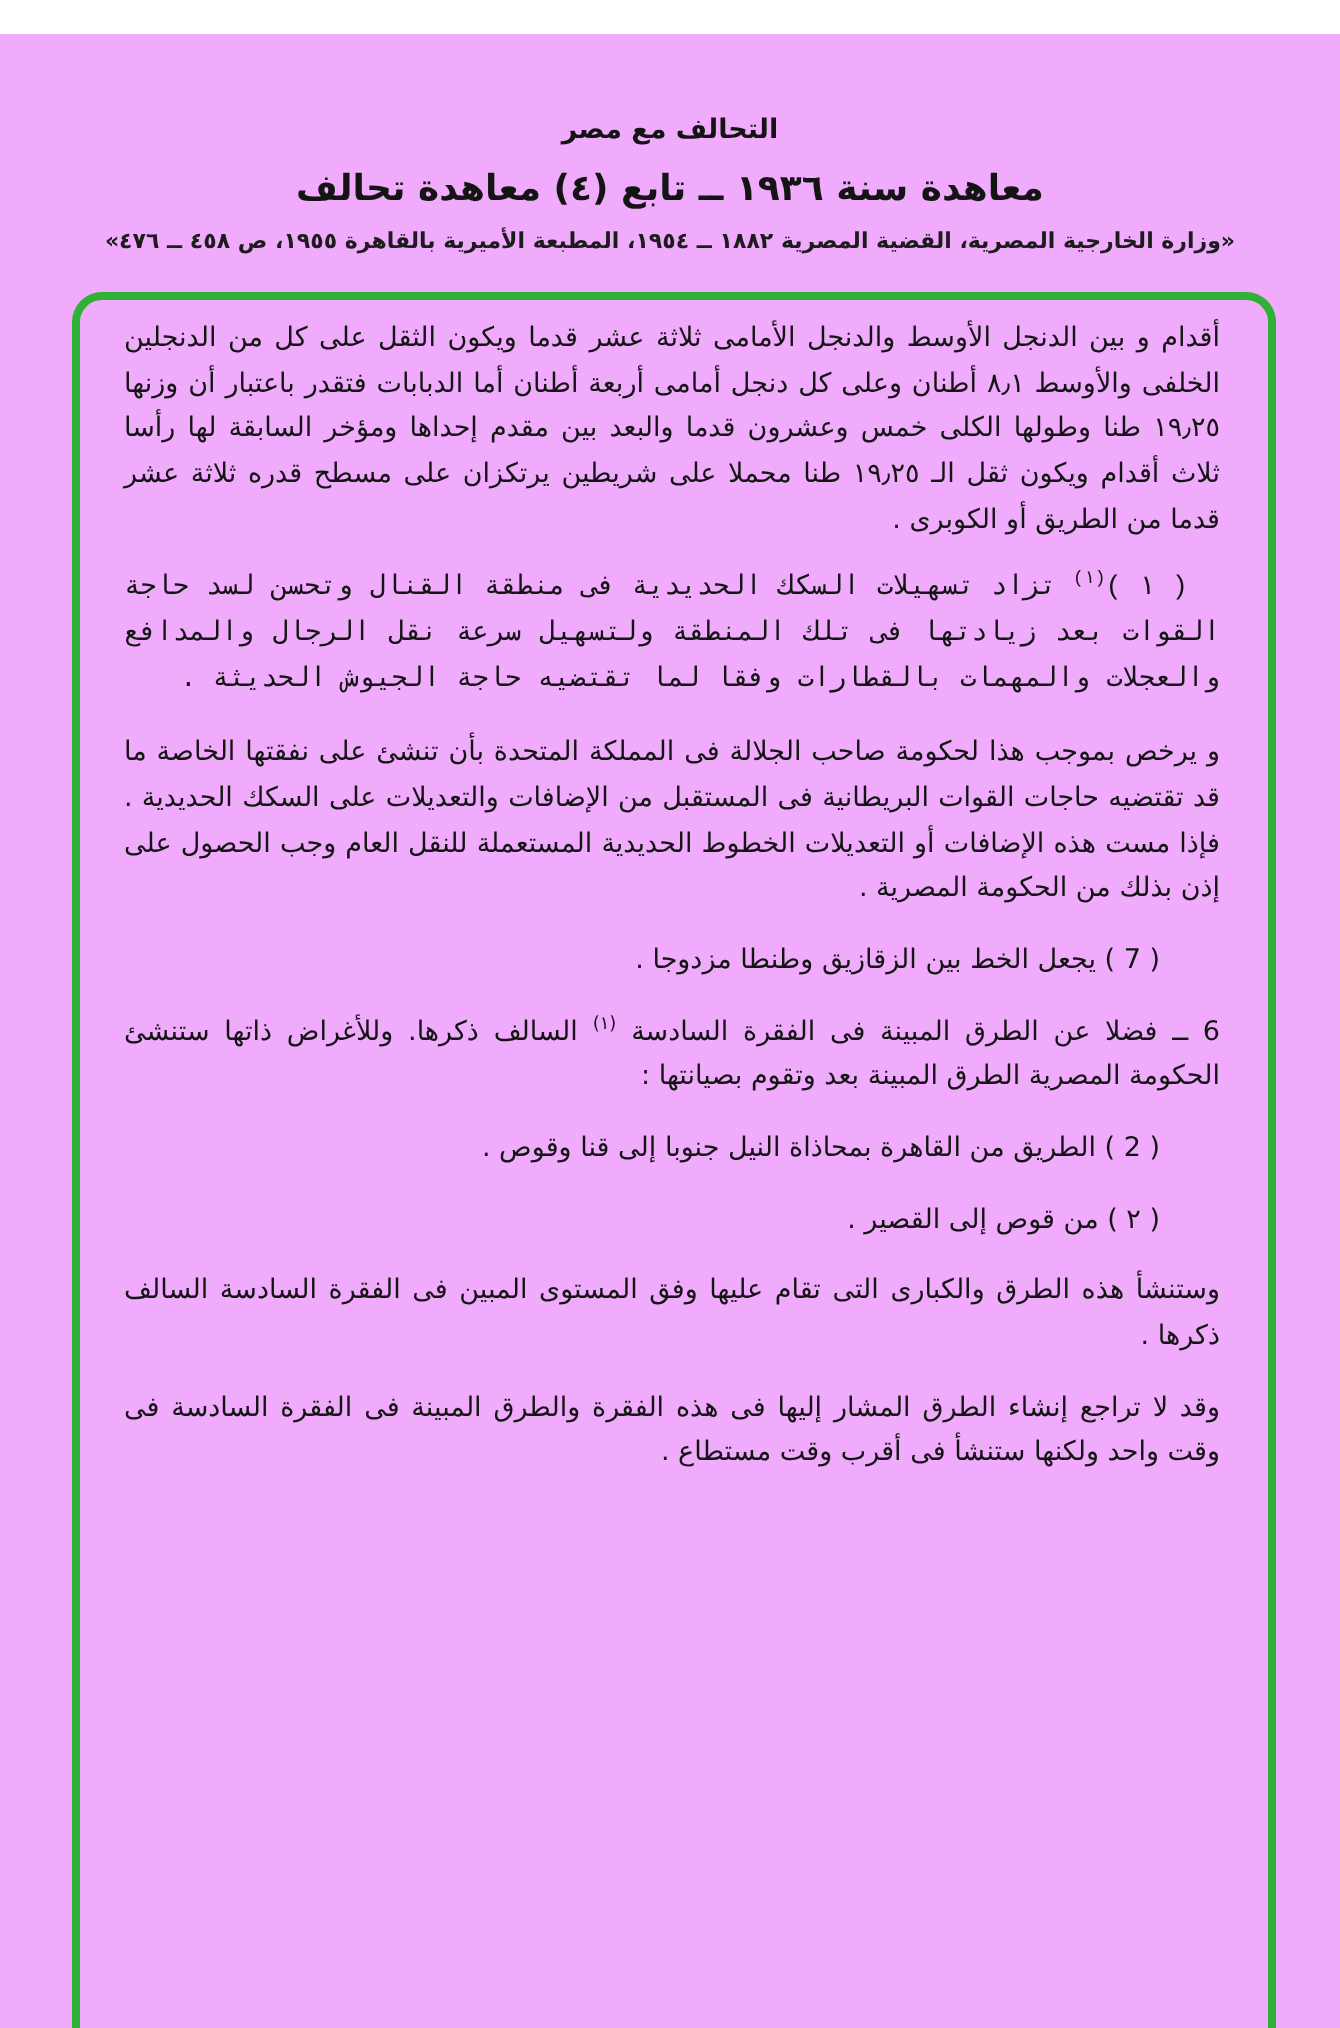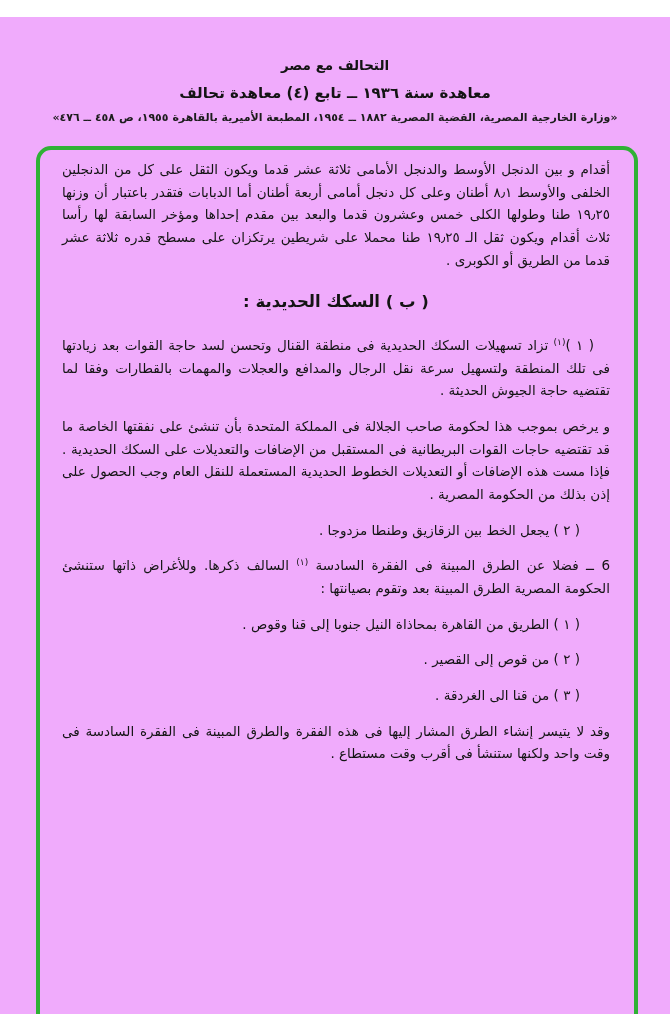--- a/index.html
+++ b/index.html
@@ -11,39 +11,39 @@
     margin: 0 auto;
     background: #fdfdfb;
     color: #141414;
     font-family: "DejaVu Sans", sans-serif;
     direction: rtl;
     overflow: hidden;
   }
   
   .doc-header { text-align: center; padding-top: 40px; }
   .doc-title   { font-size: 13.5px; font-weight: bold; letter-spacing: .3px; }
-  .doc-subtitle{ font-size: 15px;   font-weight: bold; margin-top: 11px; }
+  .doc-subtitle{ font-size: 18px;   font-weight: bold; margin-top: 11px; }
   .doc-source  { font-size: 11px;  font-weight: bold; margin-top: 9px; color: #1c1c1c; }
   
   .green-box {
     position: absolute;
     left: 36px; top: 129px;
     width: 602px; height: 970px;
     border: 4px solid #2fb135;
     border-radius: 15px;
     padding: 8px 24px 60px 22px;
   }
   
   .body-text { font-size: 13.5px; line-height: 1.68; }
   .para {
     text-align: justify;
     text-justify: inter-word;
     margin-bottom: 13px;
   }
-  .para.first-indent { text-indent: 16px; }
+  .para.first-indent { text-indent: 16px; font-family: Liberation Mono, monospace; }
   .heading {
     text-align: center;
     font-size: 16.5px;
     font-weight: bold;
     margin: 17px 0 18px 0;
   }
   .item { margin: 0 30px 13px 0; }
   sup.fn-ref { font-size: 9px; line-height: 0; }
   
   .footnote {
@@ -69,39 +69,38 @@
     <div class="doc-title">التحالف مع مصر</div>
     <div class="doc-subtitle">معاهدة سنة ١٩٣٦ ــ تابع (٤) معاهدة تحالف</div>
     <div class="doc-source">«وزارة الخارجية المصرية، القضية المصرية ١٨٨٢ ــ ١٩٥٤، المطبعة الأميرية بالقاهرة ١٩٥٥، ص ٤٥٨ ــ ٤٧٦»</div>
   </header>
 
   <div class="green-box" style="border-color: rgb(47, 177, 53);">
     <div class="body-text">
 
       <p class="para">أقدام و بين الدنجل الأوسط والدنجل الأمامى ثلاثة عشر قدما ويكون الثقل على كل من الدنجلين الخلفى والأوسط ٨٫١ أطنان وعلى كل دنجل أمامى أربعة أطنان أما الدبابات فتقدر باعتبار أن وزنها ١٩٫٢٥ طنا وطولها الكلى خمس وعشرون قدما والبعد بين مقدم إحداها ومؤخر السابقة لها رأسا ثلاث أقدام ويكون ثقل الـ ١٩٫٢٥ طنا محملا على شريطين يرتكزان على مسطح قدره ثلاثة عشر قدما من الطريق أو الكوبرى .</p>
 
-      <h2 class="heading">( ب ) السكك الحديدية :</h2>
 
       <p class="para first-indent"><span>( ١ )</span><sup class="fn-ref">(١)</sup><span> تزاد تسهيلات السكك الحديدية فى منطقة القنال وتحسن لسد حاجة القوات بعد زيادتها فى تلك المنطقة ولتسهيل سرعة نقل الرجال والمدافع والعجلات والمهمات بالقطارات وفقا لما تقتضيه حاجة الجيوش الحديثة .</span></p>
 
       <p class="para">و يرخص بموجب هذا لحكومة صاحب الجلالة فى المملكة المتحدة بأن تنشئ على نفقتها الخاصة ما قد تقتضيه حاجات القوات البريطانية فى المستقبل من الإضافات والتعديلات على السكك الحديدية . فإذا مست هذه الإضافات أو التعديلات الخطوط الحديدية المستعملة للنقل العام وجب الحصول على إذن بذلك من الحكومة المصرية .</p>
 
-      <p class="para item">( ٢ ) يجعل الخط بين الزقازيق وطنطا مزدوجا .</p>
+      <p class="para item">( 7 ) يجعل الخط بين الزقازيق وطنطا مزدوجا .</p>
 
 
       <p class="para"><span>6 ــ فضلا عن الطرق المبينة فى الفقرة السادسة </span><sup class="fn-ref">(١)</sup><span> السالف ذكرها. وللأغراض ذاتها ستنشئ الحكومة المصرية الطرق المبينة بعد وتقوم بصيانتها :</span></p>
 
-      <p class="para item">( ١ ) الطريق من القاهرة بمحاذاة النيل جنوبا إلى قنا وقوص .</p>
+      <p class="para item">( 2 ) الطريق من القاهرة بمحاذاة النيل جنوبا إلى قنا وقوص .</p>
 
       <p class="para item">( ٢ ) من قوص إلى القصير .</p>
 
-      <p class="para item">( ٣ ) من قنا الى الغردقة .</p>
 
+      <p class="para">وستنشأ هذه الطرق والكبارى التى تقام عليها وفق المستوى المبين فى الفقرة السادسة السالف ذكرها .</p>
 
-      <p class="para">وقد لا يتيسر إنشاء الطرق المشار إليها فى هذه الفقرة والطرق المبينة فى الفقرة السادسة فى وقت واحد ولكنها ستنشأ فى أقرب وقت مستطاع .</p>
+      <p class="para">وقد لا تراجع إنشاء الطرق المشار إليها فى هذه الفقرة والطرق المبينة فى الفقرة السادسة فى وقت واحد ولكنها ستنشأ فى أقرب وقت مستطاع .</p>
 
     </div>
 
     <div class="footnote">
       <div class="footnote-rule"></div>
       <div class="footnote-text"><sup>(١)</sup><span> تراجع المذكرة الواردة فى صفحة ٤٧</span></div>
     </div>
   </div>
 
 </div>

